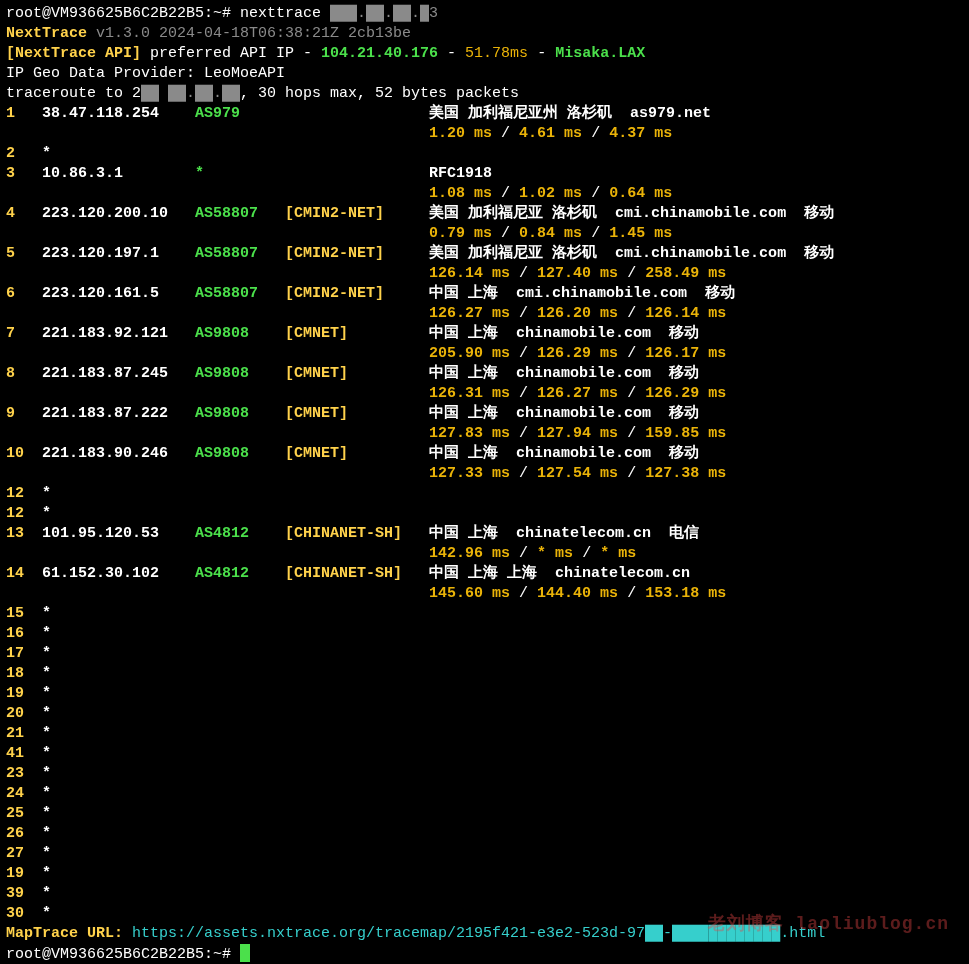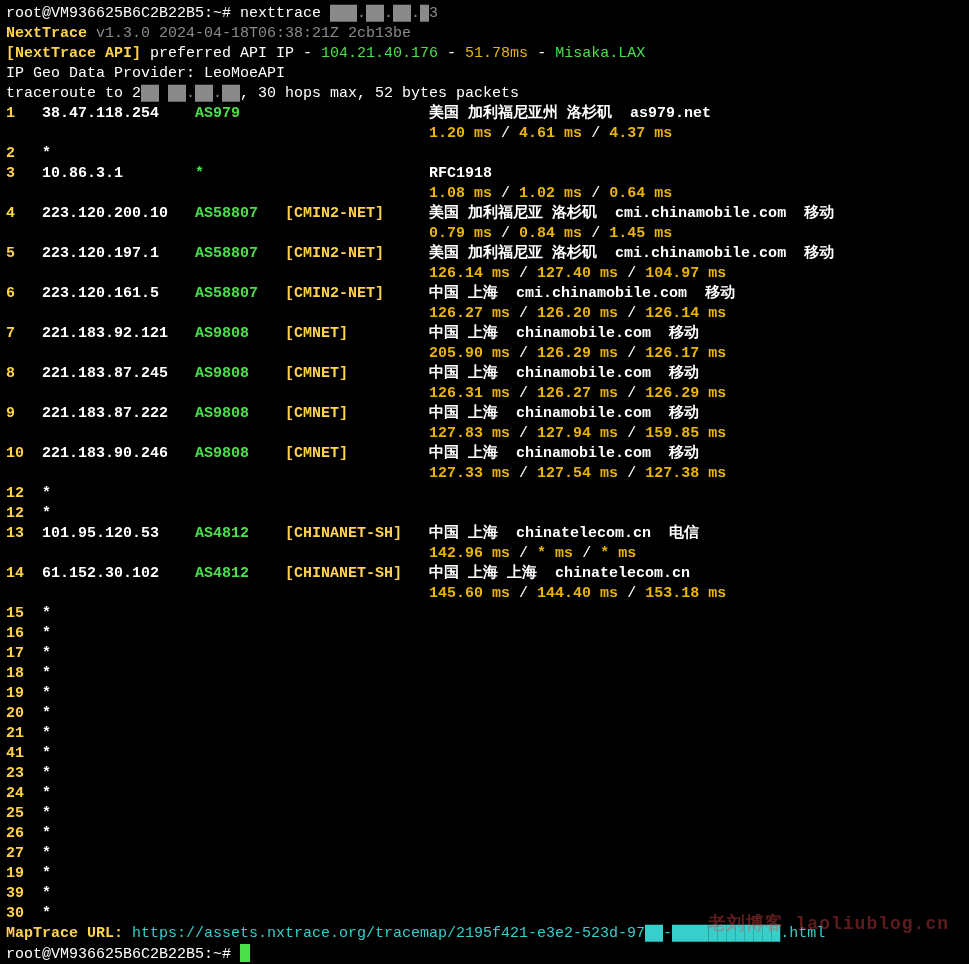--- a/index.html
+++ b/index.html
@@ -13,21 +13,21 @@
     width: 969px;
     height: 964px;
     overflow: hidden;
   }
   .terminal {
     padding: 4px 6px;
     white-space: pre;
     position: relative;
   }
   .yellow { color: #ffd24b; }
-  .green  { color: #4be04b; }
+  .green  { color: #4be04b; font-weight: bold; }
   .cyan   { color: #eab308; }
   .gray   { color: #8a8a8a; }
   .white  { color: #ffffff; }
   .bold   { font-weight: bold; }
   .link   { color: #36cfcc; font-weight: normal; }
   .cursor {
     display: inline-block;
     width: 10px;
     height: 18px;
     background: #4be04b;
@@ -54,21 +54,21 @@
 <span class="white">IP Geo Data Provider: LeoMoeAPI</span>
 <span class="white">traceroute to 2</span><span class="gray">██ ██.██.██</span><span class="white">, 30 hops max, 52 bytes packets</span>
 <span class="yellow bold">1   </span><span class="white bold">38.47.118.254    </span><span class="green bold">AS979     </span><span class="yellow bold">                </span><span class="white bold">美国 加利福尼亚州 洛杉矶  as979.net</span>
 <span>                                               </span><span class="cyan bold">1.20 ms</span><span class="white"> / </span><span class="cyan bold">4.61 ms</span><span class="white"> / </span><span class="cyan bold">4.37 ms</span>
 <span class="yellow bold">2   </span><span class="white bold">*</span>
 <span class="yellow bold">3   </span><span class="white bold">10.86.3.1        </span><span class="green bold">*         </span><span class="yellow bold">                </span><span class="white bold">RFC1918</span>
 <span>                                               </span><span class="cyan bold">1.08 ms</span><span class="white"> / </span><span class="cyan bold">1.02 ms</span><span class="white"> / </span><span class="cyan bold">0.64 ms</span>
 <span class="yellow bold">4   </span><span class="white bold">223.120.200.10   </span><span class="green bold">AS58807   </span><span class="yellow bold">[CMIN2-NET]     </span><span class="white bold">美国 加利福尼亚 洛杉矶  cmi.chinamobile.com  移动</span>
 <span>                                               </span><span class="cyan bold">0.79 ms</span><span class="white"> / </span><span class="cyan bold">0.84 ms</span><span class="white"> / </span><span class="cyan bold">1.45 ms</span>
 <span class="yellow bold">5   </span><span class="white bold">223.120.197.1    </span><span class="green bold">AS58807   </span><span class="yellow bold">[CMIN2-NET]     </span><span class="white bold">美国 加利福尼亚 洛杉矶  cmi.chinamobile.com  移动</span>
-<span>                                               </span><span class="cyan bold">126.14 ms</span><span class="white"> / </span><span class="cyan bold">127.40 ms</span><span class="white"> / </span><span class="cyan bold">104.97 ms</span>
+<span>                                               </span><span class="cyan bold">126.14 ms</span><span class="white"> / </span><span class="cyan bold">127.40 ms</span><span class="white"> / </span><span class="cyan bold">258.49 ms</span>
 <span class="yellow bold">6   </span><span class="white bold">223.120.161.5    </span><span class="green bold">AS58807   </span><span class="yellow bold">[CMIN2-NET]     </span><span class="white bold">中国 上海  cmi.chinamobile.com  移动</span>
 <span>                                               </span><span class="cyan bold">126.27 ms</span><span class="white"> / </span><span class="cyan bold">126.20 ms</span><span class="white"> / </span><span class="cyan bold">126.14 ms</span>
 <span class="yellow bold">7   </span><span class="white bold">221.183.92.121   </span><span class="green bold">AS9808    </span><span class="yellow bold">[CMNET]         </span><span class="white bold">中国 上海  chinamobile.com  移动</span>
 <span>                                               </span><span class="cyan bold">205.90 ms</span><span class="white"> / </span><span class="cyan bold">126.29 ms</span><span class="white"> / </span><span class="cyan bold">126.17 ms</span>
 <span class="yellow bold">8   </span><span class="white bold">221.183.87.245   </span><span class="green bold">AS9808    </span><span class="yellow bold">[CMNET]         </span><span class="white bold">中国 上海  chinamobile.com  移动</span>
 <span>                                               </span><span class="cyan bold">126.31 ms</span><span class="white"> / </span><span class="cyan bold">126.27 ms</span><span class="white"> / </span><span class="cyan bold">126.29 ms</span>
 <span class="yellow bold">9   </span><span class="white bold">221.183.87.222   </span><span class="green bold">AS9808    </span><span class="yellow bold">[CMNET]         </span><span class="white bold">中国 上海  chinamobile.com  移动</span>
 <span>                                               </span><span class="cyan bold">127.83 ms</span><span class="white"> / </span><span class="cyan bold">127.94 ms</span><span class="white"> / </span><span class="cyan bold">159.85 ms</span>
 <span class="yellow bold">10  </span><span class="white bold">221.183.90.246   </span><span class="green bold">AS9808    </span><span class="yellow bold">[CMNET]         </span><span class="white bold">中国 上海  chinamobile.com  移动</span>
 <span>                                               </span><span class="cyan bold">127.33 ms</span><span class="white"> / </span><span class="cyan bold">127.54 ms</span><span class="white"> / </span><span class="cyan bold">127.38 ms</span>

